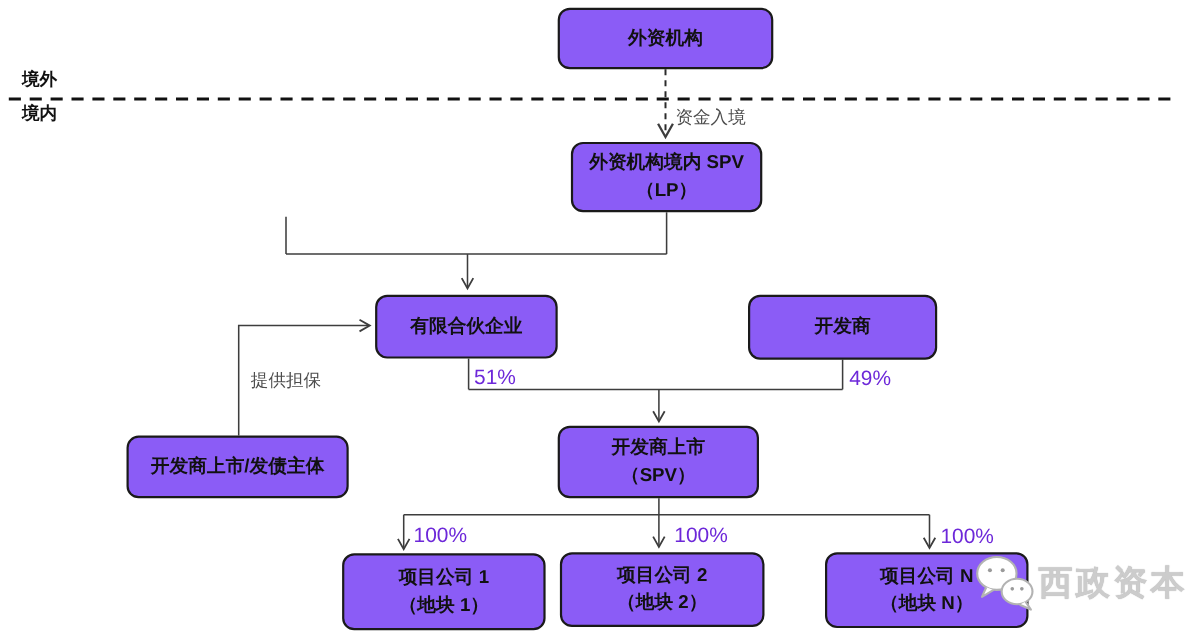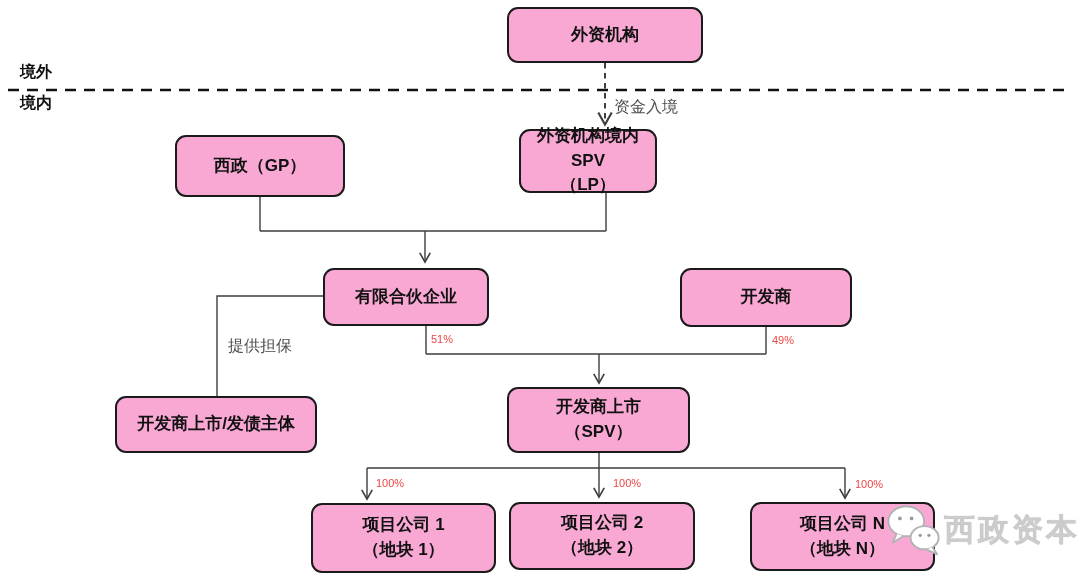--- a/index.html
+++ b/index.html
@@ -19,36 +19,36 @@
     position: absolute;
     left: 0; top: 0;
     width: 1080px;
     height: 582px;
   }
   .node {
     position: absolute;
     box-sizing: border-box;
     border: 2.4px solid #1a1a1a;
     border-radius: 11px;
-    background: #f9a8d4;
+    background: #8b5cf6;
     display: flex;
     flex-direction: column;
     align-items: center;
     justify-content: center;
     text-align: center;
     font-weight: bold;
     font-size: 17px;
     color: #111111;
     line-height: 1.45;
     z-index: 2;
   }
   .edge-label {
     position: absolute;
-    font-size: 11px;
-    color: #ef4444;
+    font-size: 19px;
+    color: #6d28d9;
     white-space: nowrap;
     z-index: 3;
   }
   .edge-label.soft {
     color: #4d4d4d;
     font-size: 16px;
   }
   .region-label {
     position: absolute;
     font-size: 16px;
@@ -108,30 +108,27 @@
     <path d="M845,468 V497" stroke="#3d3d3d" stroke-width="1.4" fill="none" marker-end="url(#arr)"></path>
   </svg>
 
   <div class="region-label" style="left:20px; top:62px;">境外</div>
   <div class="region-label" style="left:20px; top:93px;">境内</div>
 
   <div class="node" style="left:507px; top:7px; width:196px; height:56px;">
     <span>外资机构</span>
   </div>
 
-  <div class="node" style="left:175px; top:135px; width:170px; height:62px;">
-    <span>西政（GP）</span>
-  </div>
 
-  <div class="node" style="left:519px; top:129px; width:138px; height:64px;">
+  <div class="node" style="left:519px; top:129px; width:174px; height:64px;">
     <span>外资机构境内 SPV</span>
     <span>（LP）</span>
   </div>
 
-  <div class="node" style="left:323px; top:268px; width:166px; height:58px;">
+  <div class="node" style="left:341px; top:268px; width:166px; height:58px;">
     <span>有限合伙企业</span>
   </div>
 
   <div class="node" style="left:680px; top:268px; width:172px; height:59px;">
     <span>开发商</span>
   </div>
 
   <div class="node" style="left:115px; top:396px; width:202px; height:57px;">
     <span>开发商上市/发债主体</span>
   </div>

